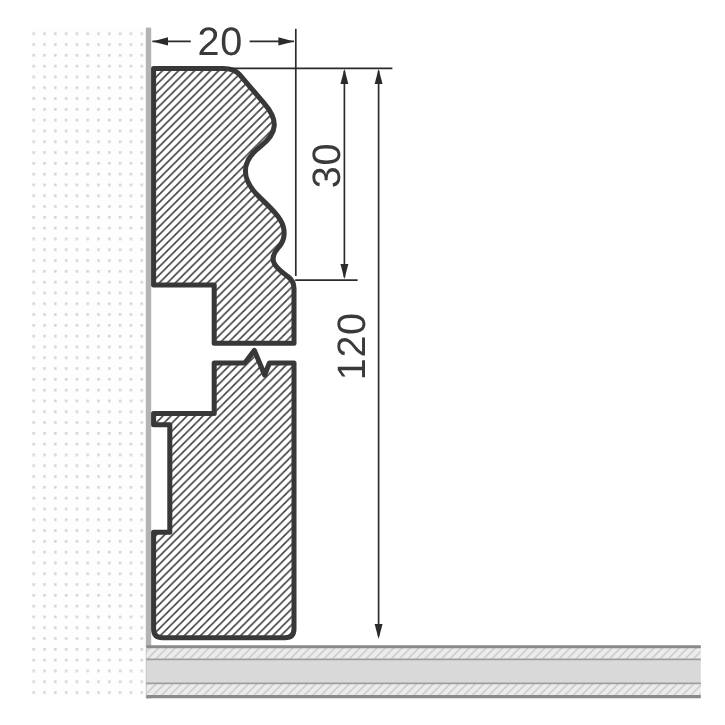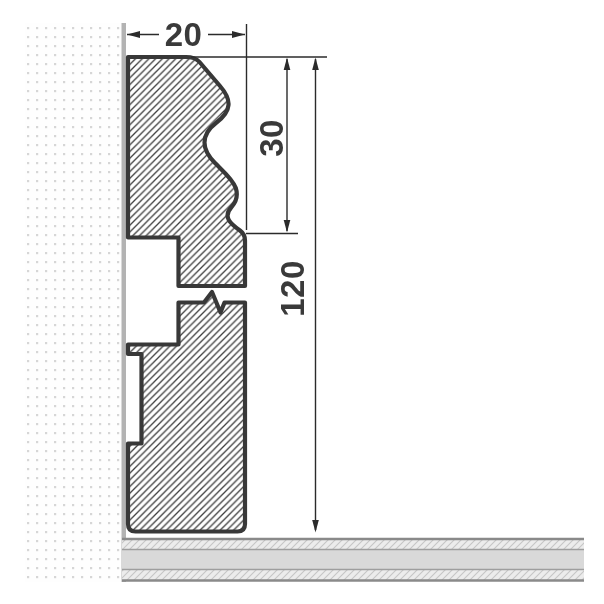--- a/index.html
+++ b/index.html
@@ -1,17 +1,17 @@
 <!DOCTYPE html>
 <html><head>
 <meta charset="utf-8">
 <style>
   html, body { margin: 0; padding: 0; background: #ffffff; }
   body { width: 604px; height: 604px; overflow: hidden; }
-  .canvas { position: relative; width: 604px; height: 428px; background: #ffffff; font-weight: bold; }
+  .canvas { position: relative; width: 604px; height: 428px; background: #ffffff; }
   svg { display: block; }
   .dim-text {
     font-family: "Liberation Sans", "DejaVu Sans", sans-serif;
     font-size: 33px;
     letter-spacing: 0.5px;
   }
 </style>
 </head>
 <body>
 

